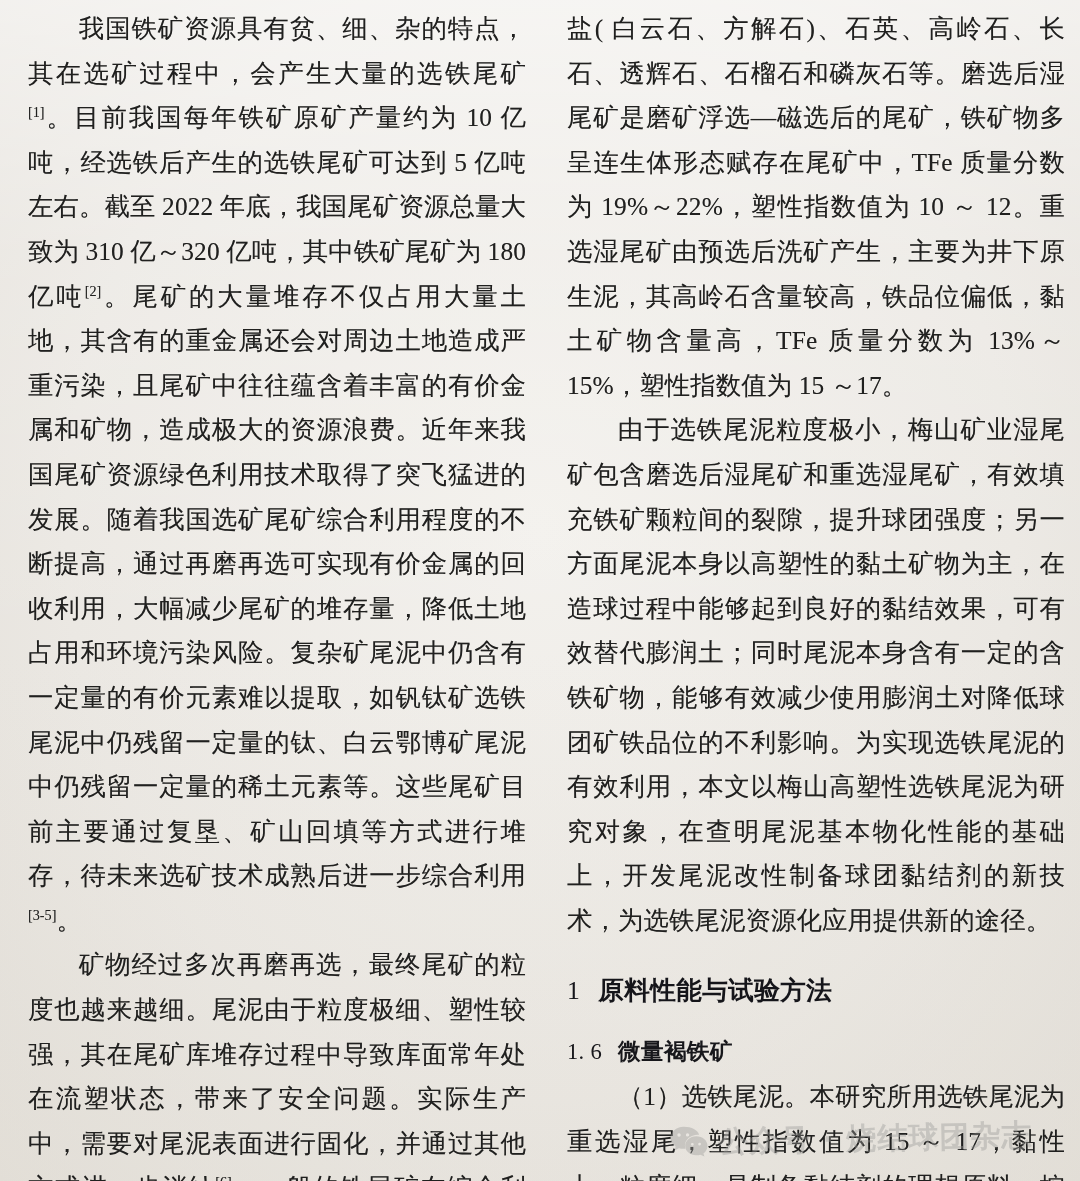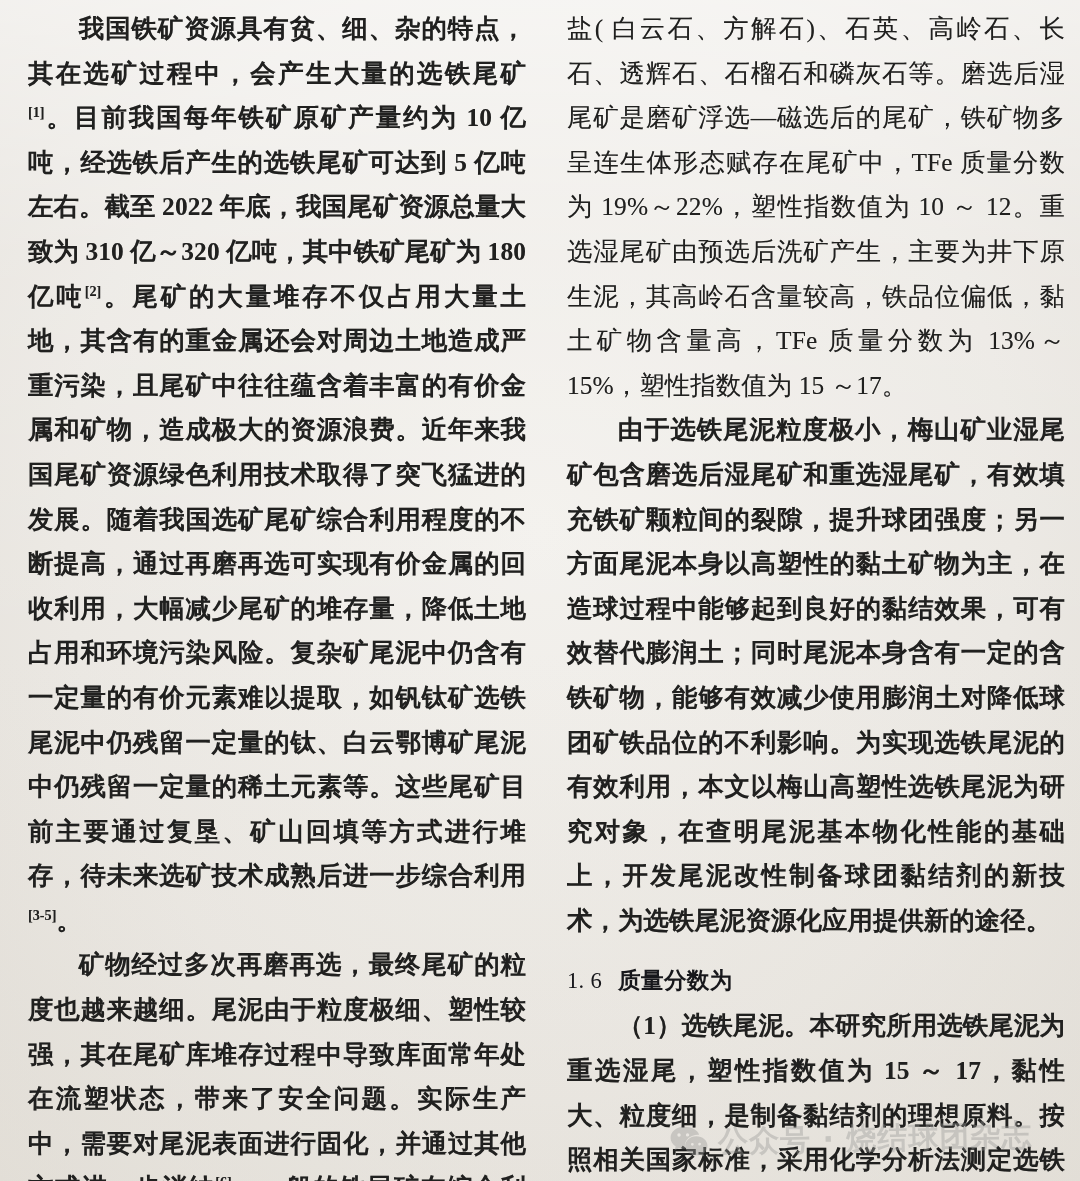--- a/index.html
+++ b/index.html
@@ -41,21 +41,21 @@
     margin: 0;
     font-size: 25.4px;
     line-height: 44.6px;
     text-align: justify;
     text-align-last: left;
     text-justify: inter-character;
     letter-spacing: 0.1px;
     color: #20201f;
     text-shadow: 0 0 0.6px rgba(40,40,40,0.35);
   }
-  p.indent { text-indent: 2em; font-weight: bold; }
+  p.indent { text-indent: 2em; }
 
   sup.ref {
     font-size: 0.56em;
     vertical-align: super;
     line-height: 0;
     letter-spacing: 0;
   }
 
   h2.h1lvl {
     margin: 26px 0 4px 0;
@@ -121,23 +121,26 @@
 
   <div class="col col-left">
     <p class="para indent">我国铁矿资源具有贫、细、杂的特点，其在选矿过程中，会产生大量的选铁尾矿<sup class="ref">[1]</sup>。目前我国每年铁矿原矿产量约为 10 亿吨，经选铁后产生的选铁尾矿可达到 5 亿吨左右。截至 2022 年底，我国尾矿资源总量大致为 310 亿～320 亿吨，其中铁矿尾矿为 180 亿吨<sup class="ref">[2]</sup>。尾矿的大量堆存不仅占用大量土地，其含有的重金属还会对周边土地造成严重污染，且尾矿中往往蕴含着丰富的有价金属和矿物，造成极大的资源浪费。近年来我国尾矿资源绿色利用技术取得了突飞猛进的发展。随着我国选矿尾矿综合利用程度的不断提高，通过再磨再选可实现有价金属的回收利用，大幅减少尾矿的堆存量，降低土地占用和环境污染风险。复杂矿尾泥中仍含有一定量的有价元素难以提取，如钒钛矿选铁尾泥中仍残留一定量的钛、白云鄂博矿尾泥中仍残留一定量的稀土元素等。这些尾矿目前主要通过复垦、矿山回填等方式进行堆存，待未来选矿技术成熟后进一步综合利用<sup class="ref">[3-5]</sup>。</p>
     <p class="para indent">矿物经过多次再磨再选，最终尾矿的粒度也越来越细。尾泥由于粒度极细、塑性较强，其在尾矿库堆存过程中导致库面常年处在流塑状态，带来了安全问题。实际生产中，需要对尾泥表面进行固化，并通过其他方式进一步消纳<sup class="ref">[6]</sup>。一般的铁尾矿在综合利用后，剩余的有价金属已低于临界品位，没有太大的利用价值。剩余的尾泥多为黏土矿物，可以用于制备混凝土、陶瓷等建筑材料。梅山矿业湿尾矿包含磨选后湿尾矿和重选湿尾矿，这两种尾矿混合称为综合尾矿。按年入选原矿 500 万吨计，年产生重选湿尾矿 60 万 ～ 65 万吨，年产生磨选后湿尾矿 120 万～135 万吨。这两种尾矿的矿物成分类似，铁矿物主要为赤褐铁矿和菱铁矿组成，少量黄铁矿、磁铁矿，微量褐铁矿；脉石矿物主要为碳酸</p>
   </div>
 
   <div class="col col-right">
     <p class="para">盐( 白云石、方解石)、石英、高岭石、长石、透辉石、石榴石和磷灰石等。磨选后湿尾矿是磨矿浮选—磁选后的尾矿，铁矿物多呈连生体形态赋存在尾矿中，TFe 质量分数为 19%～22%，塑性指数值为 10 ～ 12。重选湿尾矿由预选后洗矿产生，主要为井下原生泥，其高岭石含量较高，铁品位偏低，黏土矿物含量高，TFe 质量分数为 13%～15%，塑性指数值为 15 ～17。</p>
     <p class="para indent">由于选铁尾泥粒度极小，梅山矿业湿尾矿包含磨选后湿尾矿和重选湿尾矿，有效填充铁矿颗粒间的裂隙，提升球团强度；另一方面尾泥本身以高塑性的黏土矿物为主，在造球过程中能够起到良好的黏结效果，可有效替代膨润土；同时尾泥本身含有一定的含铁矿物，能够有效减少使用膨润土对降低球团矿铁品位的不利影响。为实现选铁尾泥的有效利用，本文以梅山高塑性选铁尾泥为研究对象，在查明尾泥基本物化性能的基础上，开发尾泥改性制备球团黏结剂的新技术，为选铁尾泥资源化应用提供新的途径。</p>
 
+    <h2 class="h1lvl">
+      <span class="num">1</span><span>原料性能与试验方法</span>
+    </h2>
 
     <h3 class="h2lvl">
-      <span class="num">1. 6</span><span>质量分数为</span>
+      <span class="num">1. 6</span><span>微量褐铁矿</span>
     </h3>
 
     <p class="para indent">（1）选铁尾泥。本研究所用选铁尾泥为重选湿尾，塑性指数值为 15 ～ 17，黏性大、粒度细，是制备黏结剂的理想原料。按照相关国家标准，采用化学分析法测定选铁尾泥的化学组成。其化学成分如表 1 所示，物相组成如图 1 所示。由表 1 可知，选铁尾泥的主要化学组成为 SiO₂、Fe₂O₃、Al₂O₃ 和 CaO，其质量分数分别为 32. 20%、18. 76% 、14. 22% 和 11. 55%。相比于膨润土，选铁尾泥的硅含量较低、铁含量较高。此外，尾泥的烧损为15. 05%。由图1可知，选铁尾泥主要由</p>
   </div>
 </div>
 
 <div class="watermark">
   <span class="wm-icon">
     <svg viewBox="0 0 64 64" width="42" height="42" aria-hidden="true">
       <path fill="#9a9a98" d="M24 8C12.9 8 4 15.5 4 24.8c0 5.3 2.9 10 7.5 13.1L9.6 44l6.8-3.5c2.4.7 4.9 1.1 7.6 1.1.8 0 1.6 0 2.3-.1-.5-1.4-.7-2.9-.7-4.4 0-9.1 8.9-16.5 19.9-16.5.7 0 1.4 0 2.1.1C45.9 13.6 36 8 24 8z"></path>

